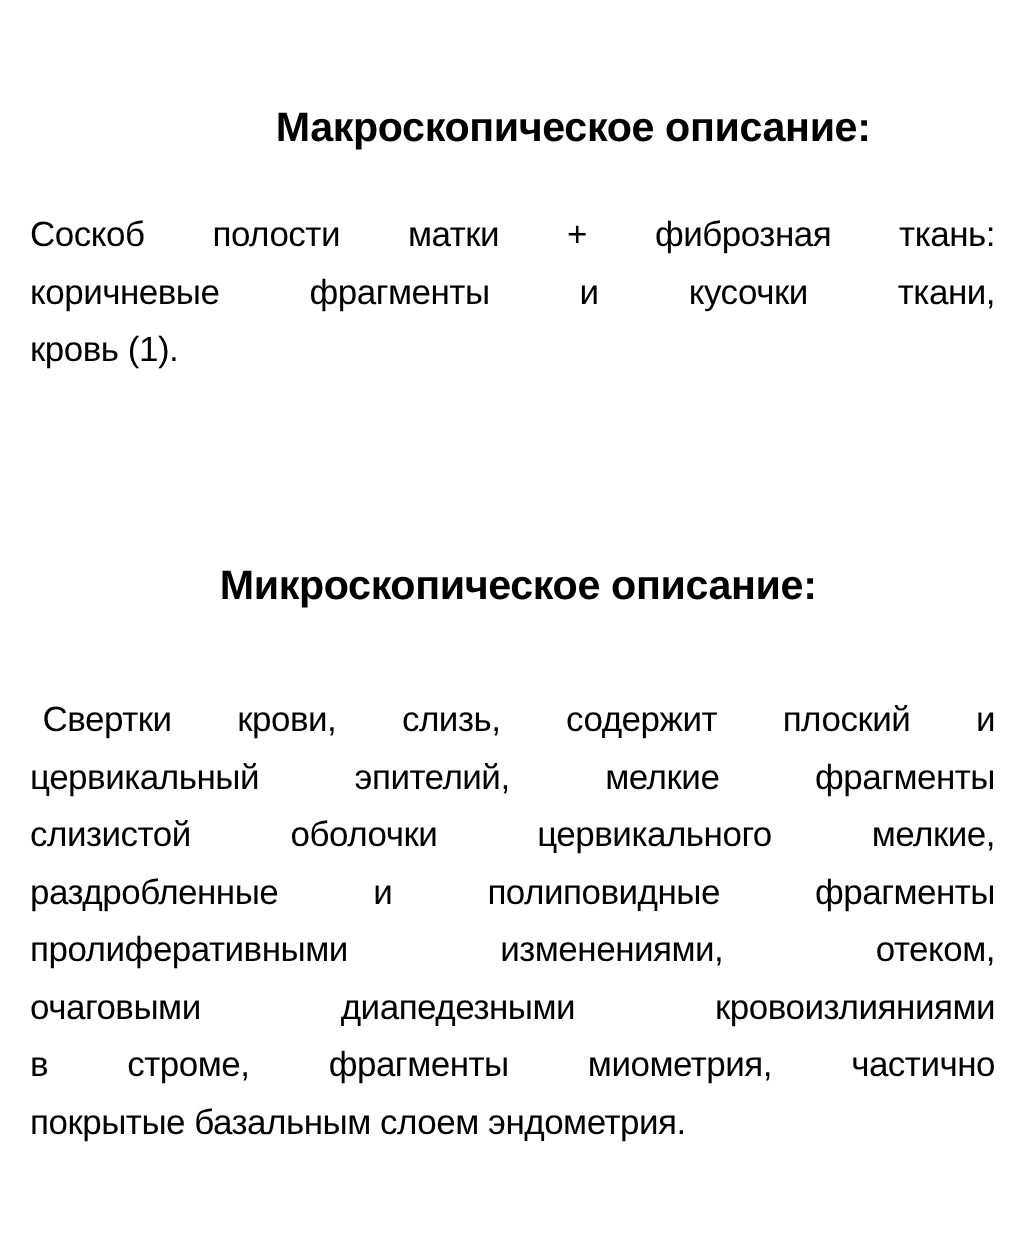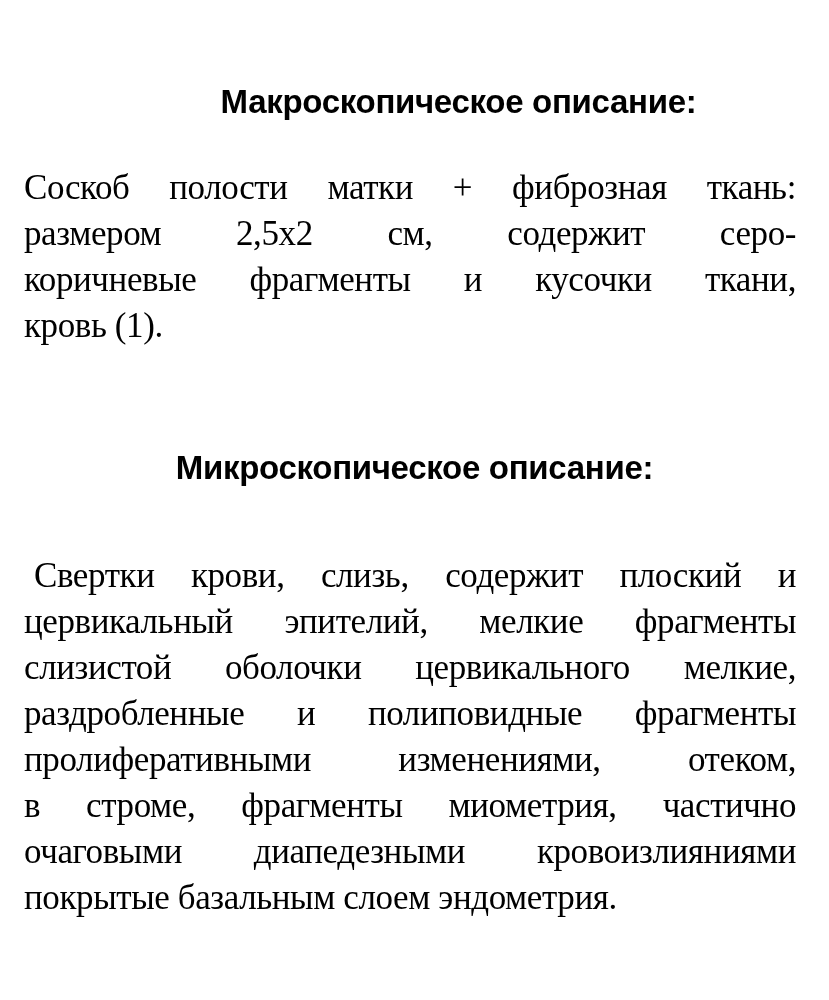--- a/index.html
+++ b/index.html
@@ -23,23 +23,22 @@
       font-weight: bold;
       font-size: 33px;
       letter-spacing: -0.3px;
       line-height: 40px;
       white-space: nowrap;
     }
     .para {
       position: absolute;
       left: 24px;
       width: 772px;
-      font-size: 35px;
+      font-size: 28px;
       line-height: 46px;
-      font-family: Liberation Serif, serif;
     }
     .line {
       display: block;
       height: 46px;
       white-space: nowrap;
       text-align: justify;
       text-align-last: justify;
       letter-spacing: -0.4px;
     }
     .line.last {
@@ -52,31 +51,30 @@
   </style>
 </head>
 <body>
 
 <div>
 
   <div class="heading" style="top:82px;margin-left:44px;">Макроскопическое описание:</div>
 
   <div class="para" style="top:165px;">
     <span class="line">Соскоб полости матки + фиброзная ткань:</span>
-    <span class="line">размером 2,5х2 см, содержит серо-</span>
     <span class="line">коричневые фрагменты и кусочки ткани,</span>
     <span class="line last">кровь (1).</span>
   </div>
 
   <div class="heading" style="top:448px;">Микроскопическое описание:</div>
 
   <div class="para" style="top:553px;">
     <span class="line indent">Свертки крови, слизь, содержит плоский и</span>
     <span class="line">цервикальный эпителий, мелкие фрагменты</span>
     <span class="line">слизистой оболочки цервикального мелкие,</span>
     <span class="line">раздробленные и полиповидные фрагменты</span>
     <span class="line">пролиферативными изменениями, отеком,</span>
+    <span class="line">очаговыми диапедезными кровоизлияниями</span>
     <span class="line">в строме, фрагменты миометрия, частично</span>
-    <span class="line">очаговыми диапедезными кровоизлияниями</span>
     <span class="line last">покрытые базальным слоем эндометрия.</span>
   </div>
 
 </div>
 
 </body></html>

